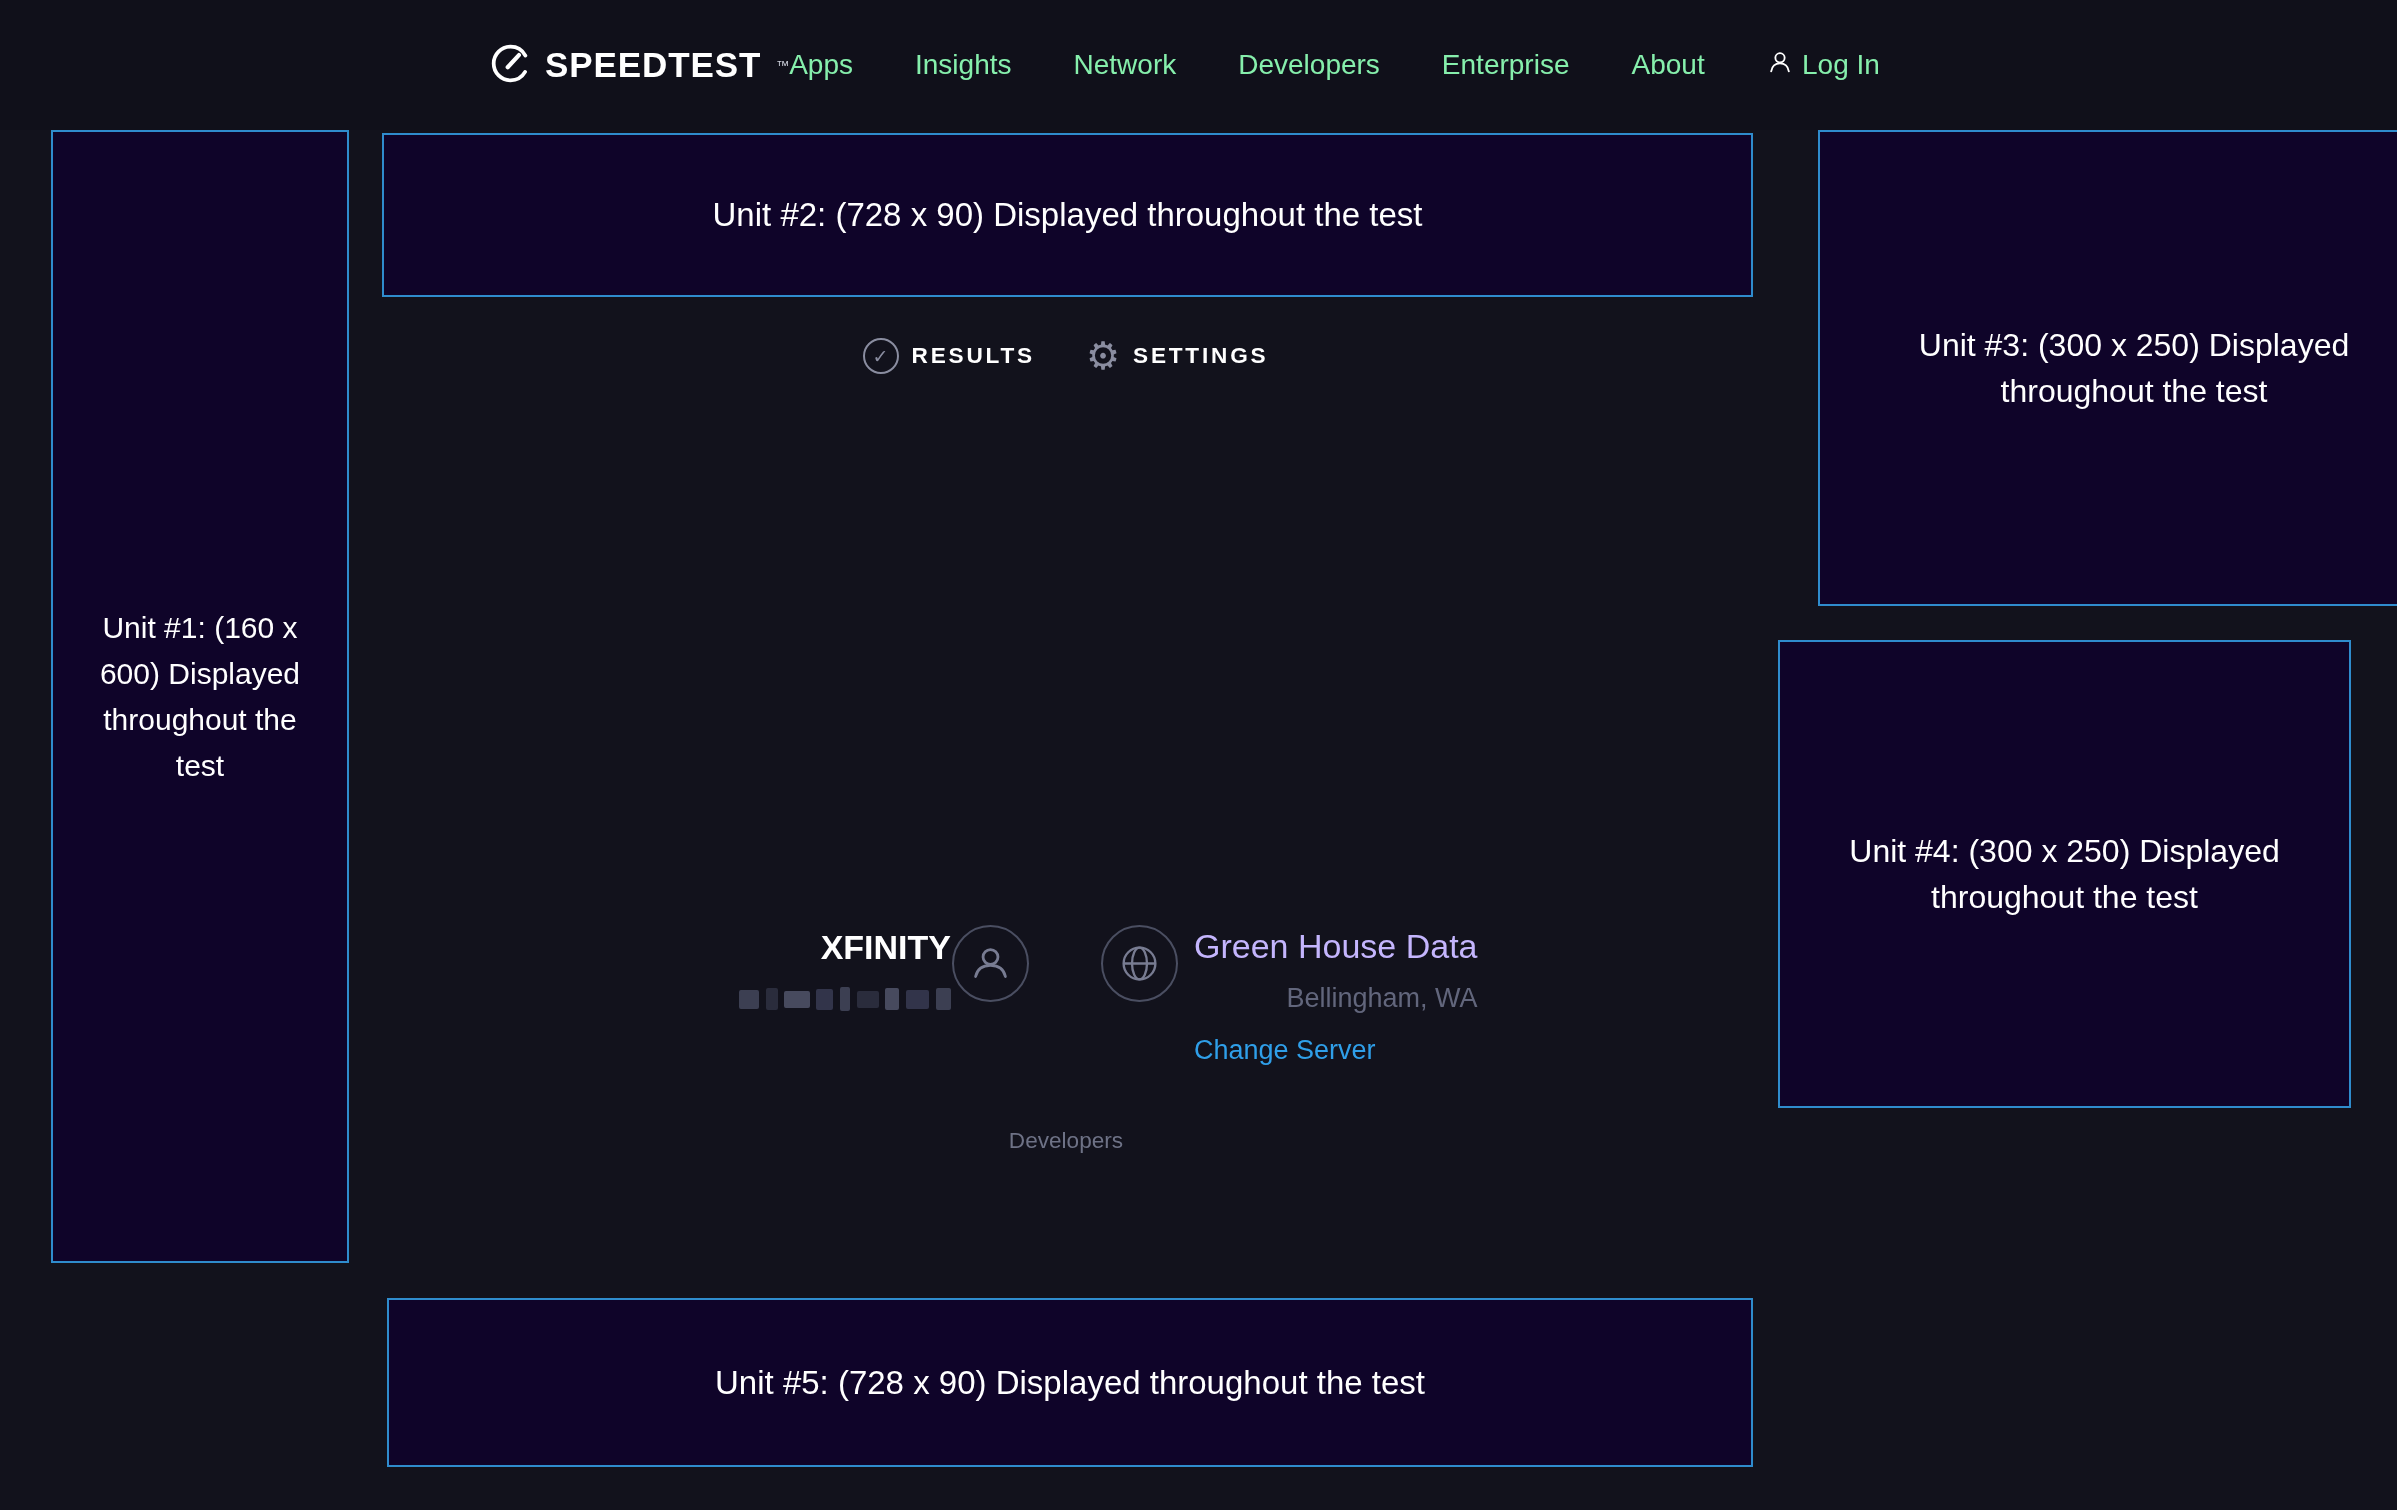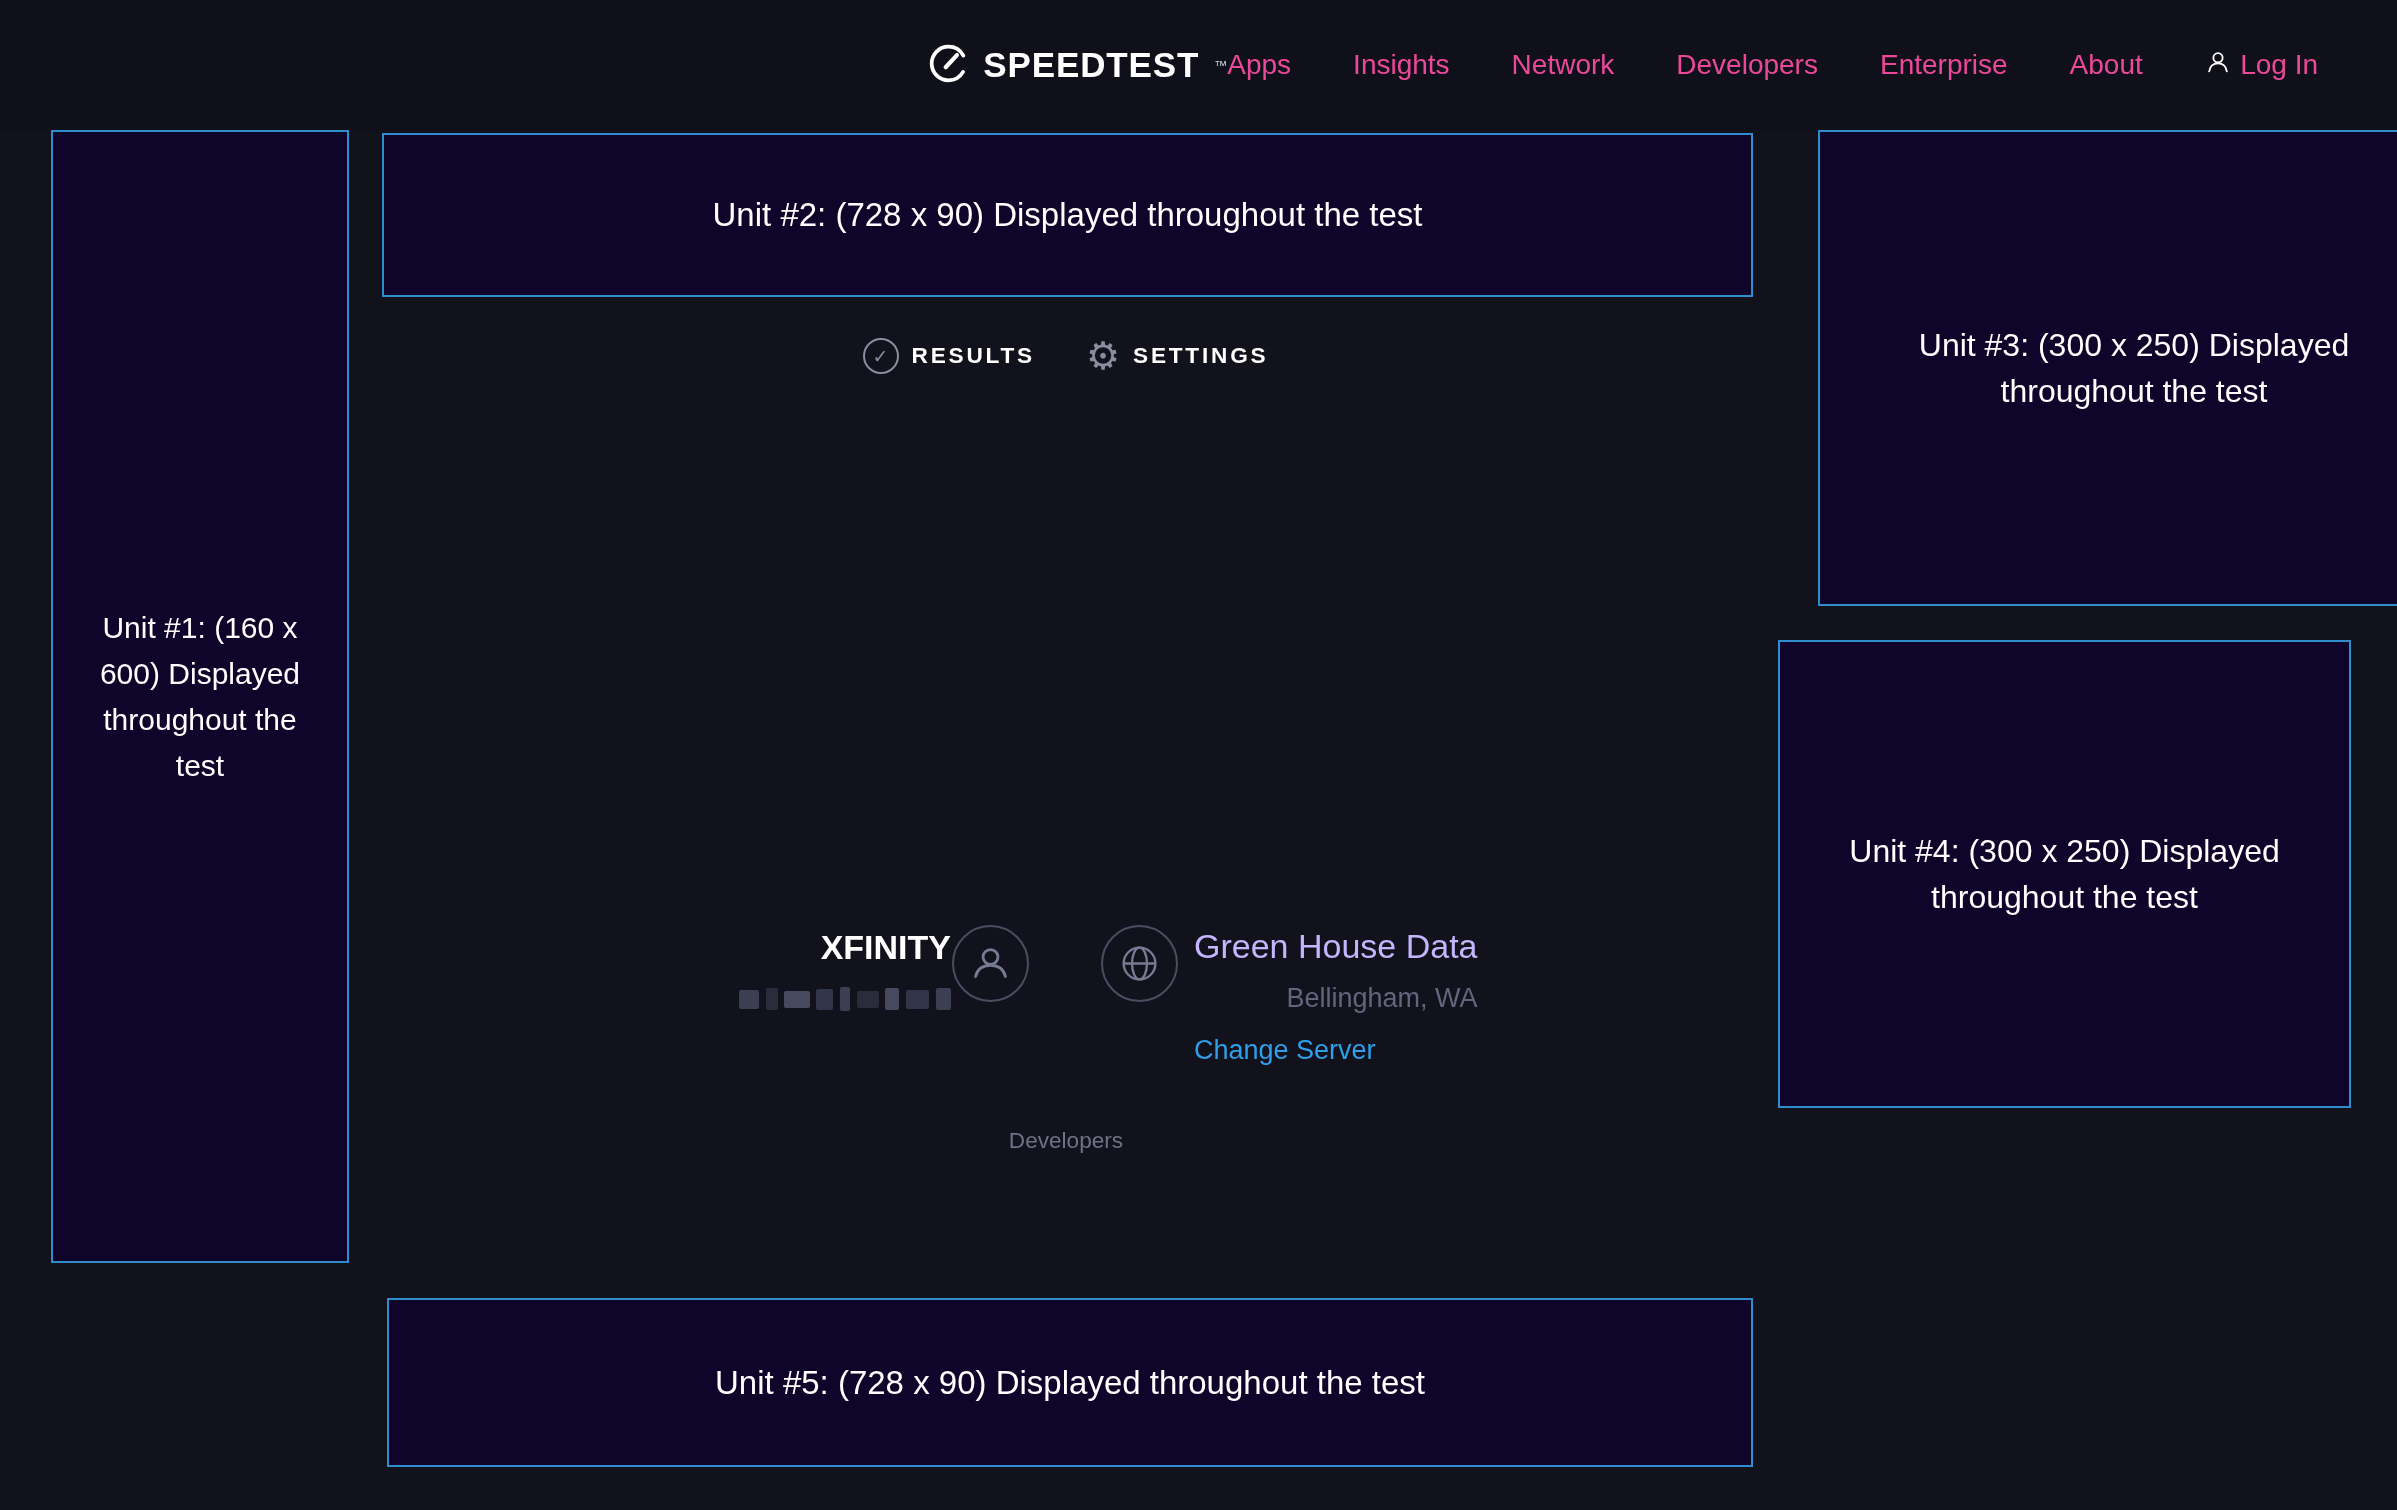--- a/index.html
+++ b/index.html
@@ -1,26 +1,26 @@
 <!DOCTYPE html>
 <html style="font-size:15px"><head>
 <meta charset="utf-8">
 <style>
   html,body{margin:0;padding:0;background:#0e0e16;}
   .stage{position:relative;width:2397px;height:1510px;background:#12121c;overflow:hidden;
          font-family:"Liberation Sans",sans-serif;color:#fff;}
 
   
   .header{position:absolute;left:0;top:0;width:2397px;height:130px;display:flex;
-          align-items:center;justify-content:flex-end;background:#10101a;}
+          align-items:center;justify-content:center;background:#10101a;}
   .brand{display:flex;align-items:center;gap:13px;margin-left:51px;cursor:pointer;}
   .brand-name{font-size:35px;font-weight:bold;letter-spacing:0.9px;}
   .brand-mark{font-size:13px;vertical-align:super;color:#cfd2dd;margin-left:1.9px;}
   .nav{display:flex;align-items:center;gap:62px;margin-right:79px;}
-  .nav-item{font-size:28px;color:#ec4899;cursor:pointer;white-space:nowrap;}
+  .nav-item{font-size:28px;color:#86efac;cursor:pointer;white-space:nowrap;}
   .login{display:flex;align-items:center;gap:9.4px;cursor:pointer;}
 
   
   .ad{position:absolute;background:#0f0429;border:2.8px solid #2f8ccd;box-sizing:border-box;
       display:flex;align-items:center;justify-content:center;cursor:pointer;}
   .ad-label{color:#fff;text-align:center;}
   .unit1{left:51px;top:130px;width:298px;height:1133px;}
   .unit1 .ad-label{font-size:30px;line-height:46px;max-width:235px;}
   .unit2{left:382px;top:133px;width:1371px;height:164px;}
   .unit2 .ad-label{font-size:33px;}

